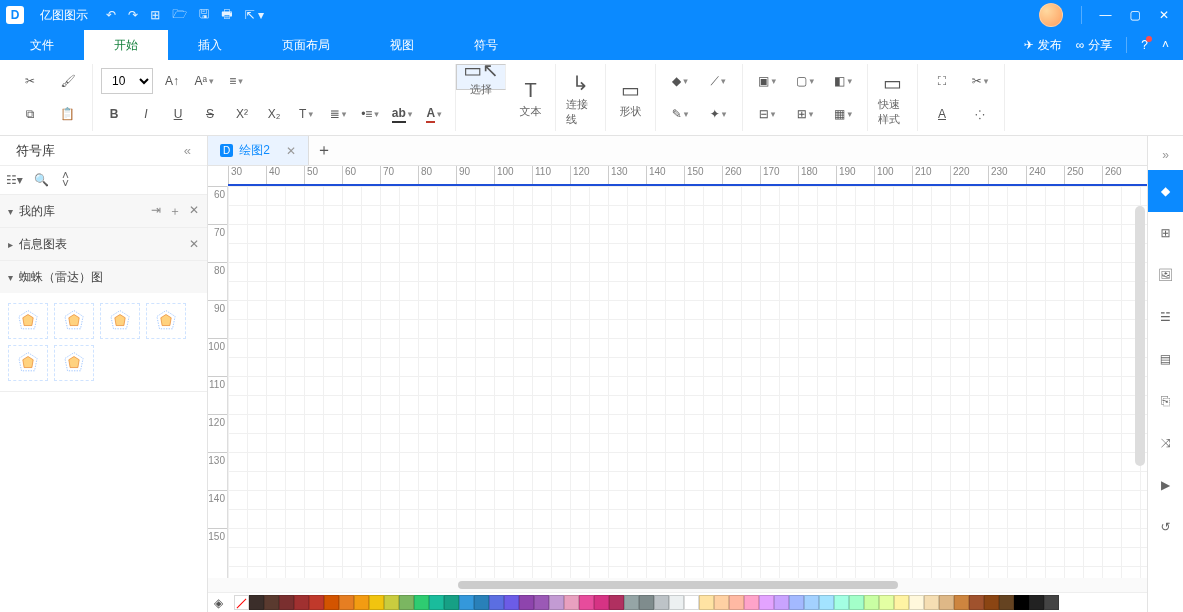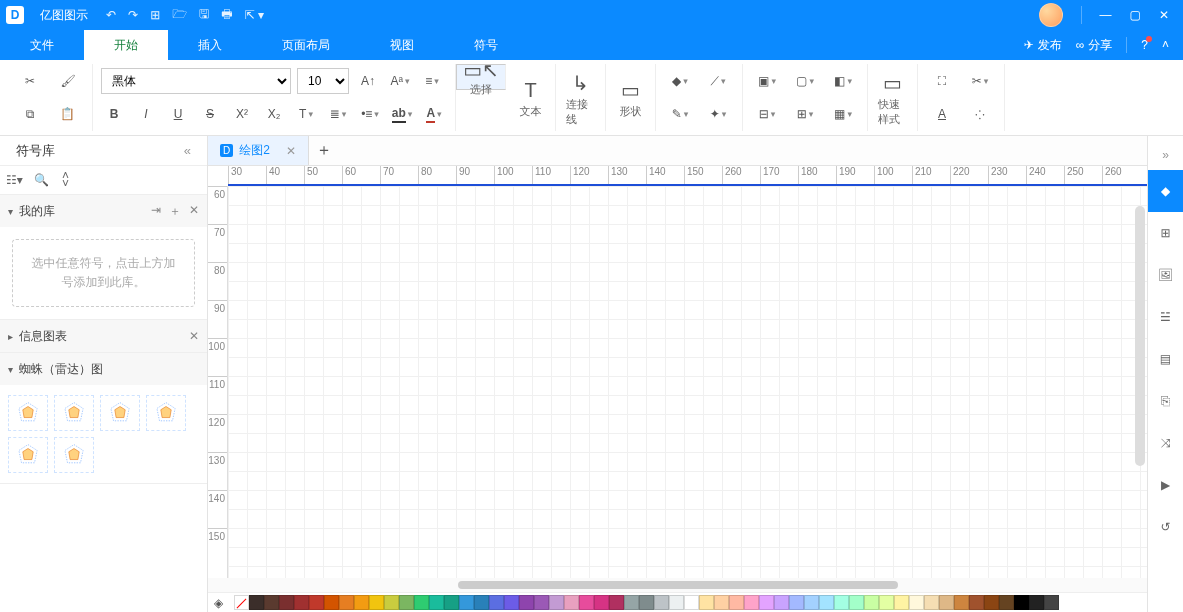--- a/index.html
+++ b/index.html
@@ -132,21 +132,20 @@
       <div class="btn">✂</div>
       <div class="btn">🖌</div>
     </div>
     <div class="row">
       <div class="btn">⧉</div>
       <div class="btn">📋</div>
     </div>
   </div>
   <div class="group">
     <div class="row">
-      <select class="font-sel"><option>黑体</option></select>
       <select class="size-sel"><option>10</option></select>
       <div class="btn small">A↑</div>
       <div class="btn small caret">Aᵃ</div>
       <div class="btn small caret">≡</div>
     </div>
     <div class="row">
       <div class="btn small">
           <b>B</b>
         </div>
       <div class="btn small">
@@ -243,21 +242,20 @@
     <div class="section">
       <div class="shdr">
         <span class="arr">▾</span>
           <span>我的库</span>
         <span class="tools">
           <span>⇥</span>
           <span>＋</span>
           <span>✕</span>
         </span>
       </div>
-      <div class="empty">选中任意符号，点击上方加号添加到此库。</div>
     </div>
     <div class="section">
       <div class="shdr">
         <span class="arr">▸</span>
           <span>信息图表</span>
         <span class="tools">
             <span>✕</span>
           </span>
       </div>
     </div>

